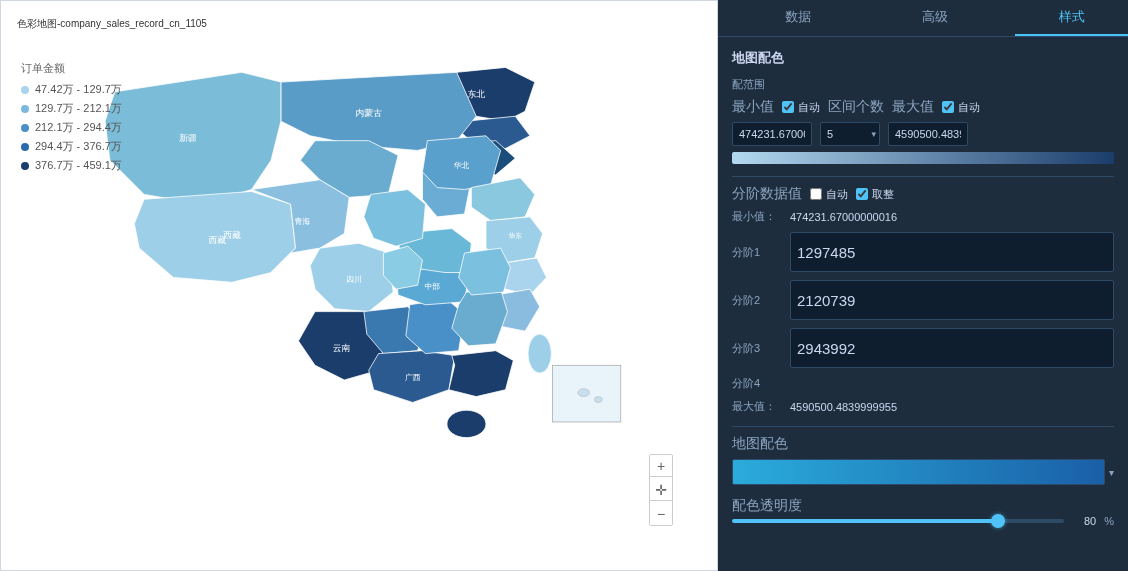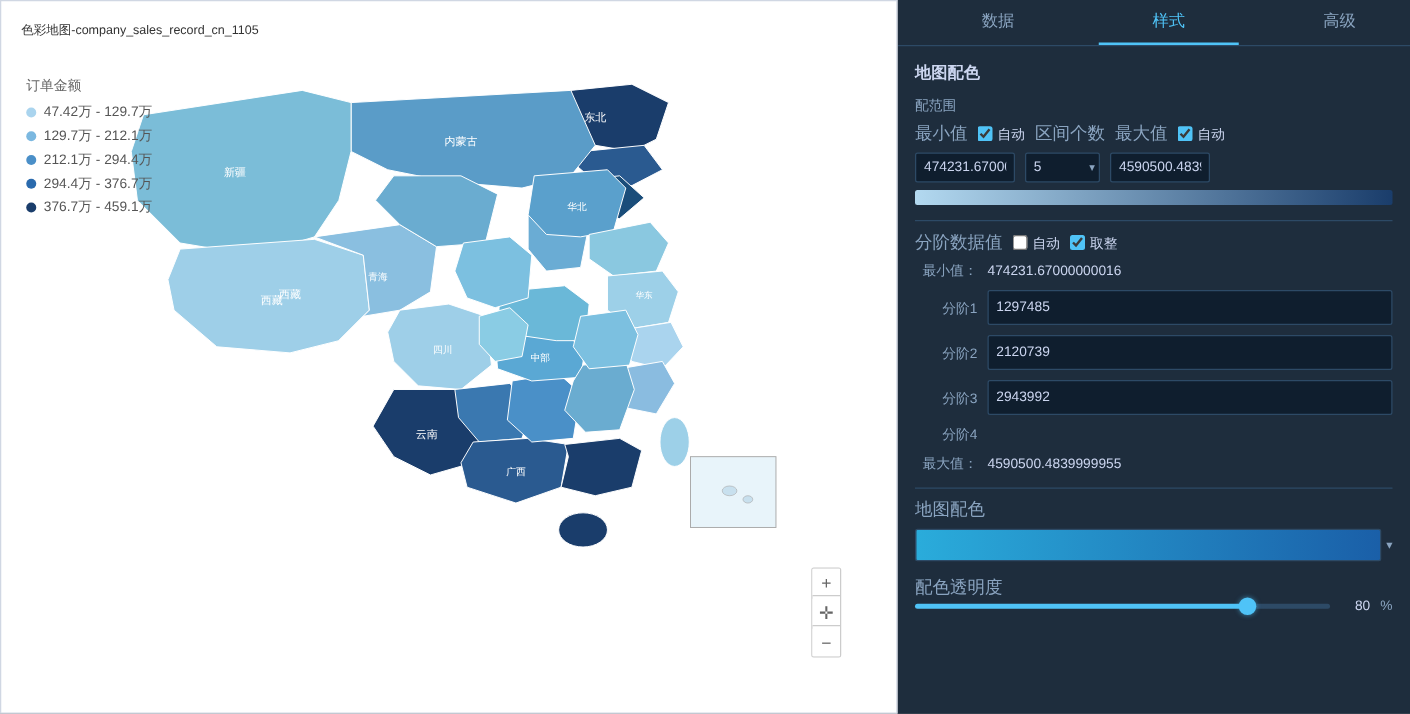--- a/index.html
+++ b/index.html
@@ -252,32 +252,32 @@
       display: flex;
       align-items: center;
       margin-bottom: 8px;
       gap: 8px;
     }
 
     .value-label {
       font-size: 11px;
       color: #8aa4c0;
       min-width: 50px;
-      text-align: right;
+      text-align: left;
     }
 
     .value-input {
       background: #0f1e2e;
       border: 1px solid #2d4a66;
       border-radius: 2px;
       color: #ccd6f0;
-      font-size: 11px;
+      font-size: 15px;
       padding: 3px 6px;
       flex: 1;
-      height: 28px;
+      height: 40px;
     }
 
     
     .color-picker-row {
       display: flex;
       align-items: center;
       gap: 4px;
     }
 
     .color-gradient-picker {
@@ -464,22 +464,22 @@
       <div class="zoom-btn">✛</div>
       <div class="zoom-btn">−</div>
     </div>
   </div>
 </div>
 
 <div class="right-panel">
 
   <div class="tabs-header">
     <div class="tab">数据</div>
+    <div class="tab">高级</div>
     <div class="tab active">样式</div>
-    <div class="tab">高级</div>
   </div>
 
   <div class="panel-content">
 
     <div class="section-title">地图配色</div>
 
     <div class="sub-section">
       <div class="sub-title">配范围</div>
       <div class="row">
         <span class="label">最小值</span>

